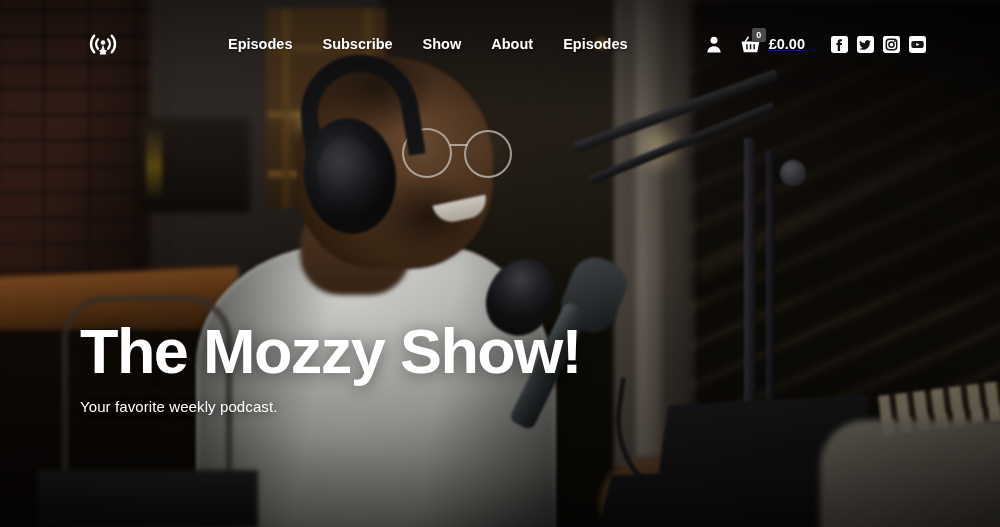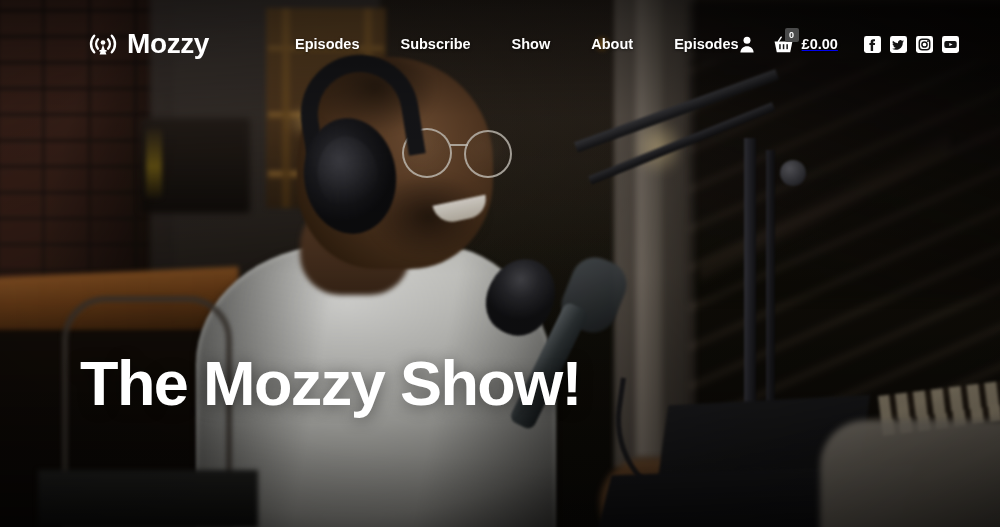--- a/index.html
+++ b/index.html
@@ -357,22 +357,22 @@
     display:flex; align-items:center; gap:9px;
     text-decoration:none; cursor:pointer;
   }
   .brand-icon{ display:block; width:30px; height:30px; }
   .brand-name{
     color:#fff; font-size:28px; font-weight:bold; letter-spacing:-.4px;
     line-height:1;
   }
 
   .main-nav{
-    display:flex; align-items:center; gap:41px;
-    margin-left:86px;
+    display:flex; align-items:center; gap:30px;
+    margin-left:110px;
   }
   .nav-link{
     color:#fff; font-size:14.5px; font-weight:bold;
     text-decoration:none; cursor:pointer; white-space:nowrap;
     text-shadow:0 1px 3px rgba(0,0,0,.55);
   }
 
   .header-right{
     margin-left:auto;
     display:flex; align-items:center; gap:18px;
@@ -499,21 +499,20 @@
           <path d="M6.6 7.2a13.2 13.2 0 0 0 0 17.6" stroke="#fff" stroke-width="2.6" stroke-linecap="round"></path>
           <path d="M25.4 7.2a13.2 13.2 0 0 1 0 17.6" stroke="#fff" stroke-width="2.6" stroke-linecap="round"></path>
           <path d="M10.6 11a7.6 7.6 0 0 0 0 10" stroke="#fff" stroke-width="2.6" stroke-linecap="round"></path>
           <path d="M21.4 11a7.6 7.6 0 0 1 0 10" stroke="#fff" stroke-width="2.6" stroke-linecap="round"></path>
 
           <circle cx="16" cy="14.4" r="2.5" fill="#fff"></circle>
           <path d="M16 16.6 L12.4 27.2 h7.2 Z" fill="#fff"></path>
           <rect x="12.2" y="22.4" width="7.6" height="1.8" fill="#fff"></rect>
         </svg>
       </span>
-      <span class="brand-name">Mozzy</span>
     </a>
 
     <nav class="main-nav">
       <a class="nav-link" href="#">Episodes</a>
       <a class="nav-link" href="#">Subscribe</a>
       <a class="nav-link" href="#">Show</a>
       <a class="nav-link" href="#">About</a>
       <a class="nav-link" href="#">Episodes</a>
     </nav>
 
@@ -573,15 +572,16 @@
             <path d="M7.3 7.1 L10.6 8.5 L7.3 9.9 Z" fill="#fff"></path>
           </svg>
         </a>
 
       </div>
     </div>
   </header>
 
   <div class="hero-copy">
     <h1 class="hero-title">The Mozzy Show!</h1>
+    <p class="hero-sub">Your favorite weekly podcast.</p>
   </div>
 
 </div>
 
 </body></html>

